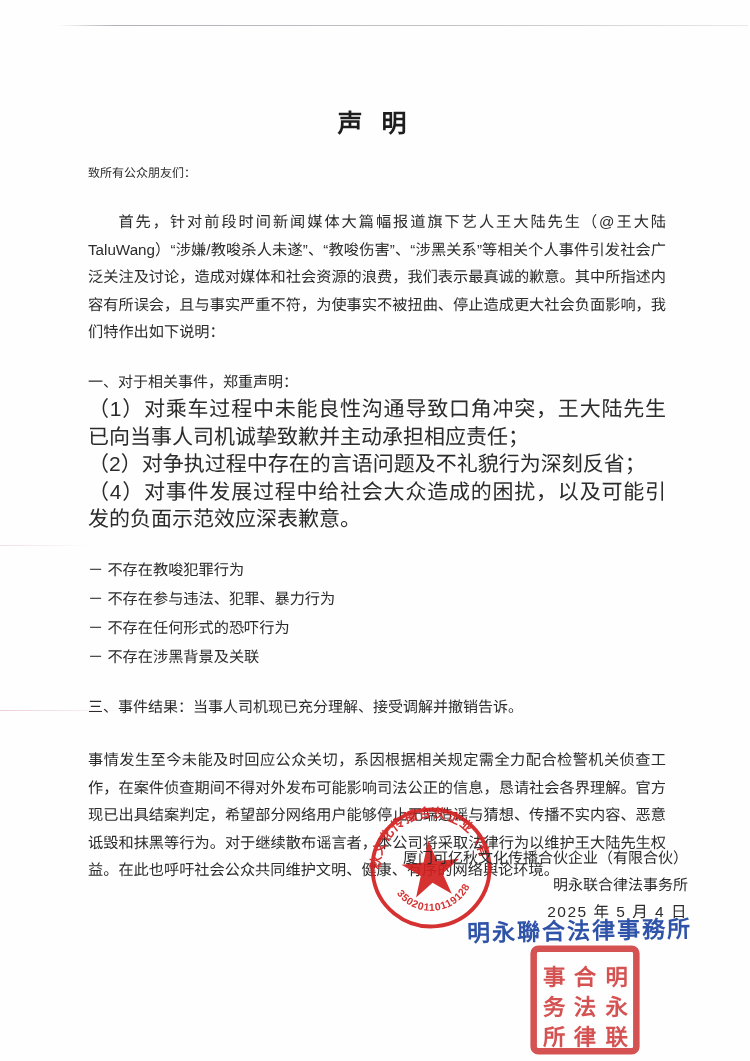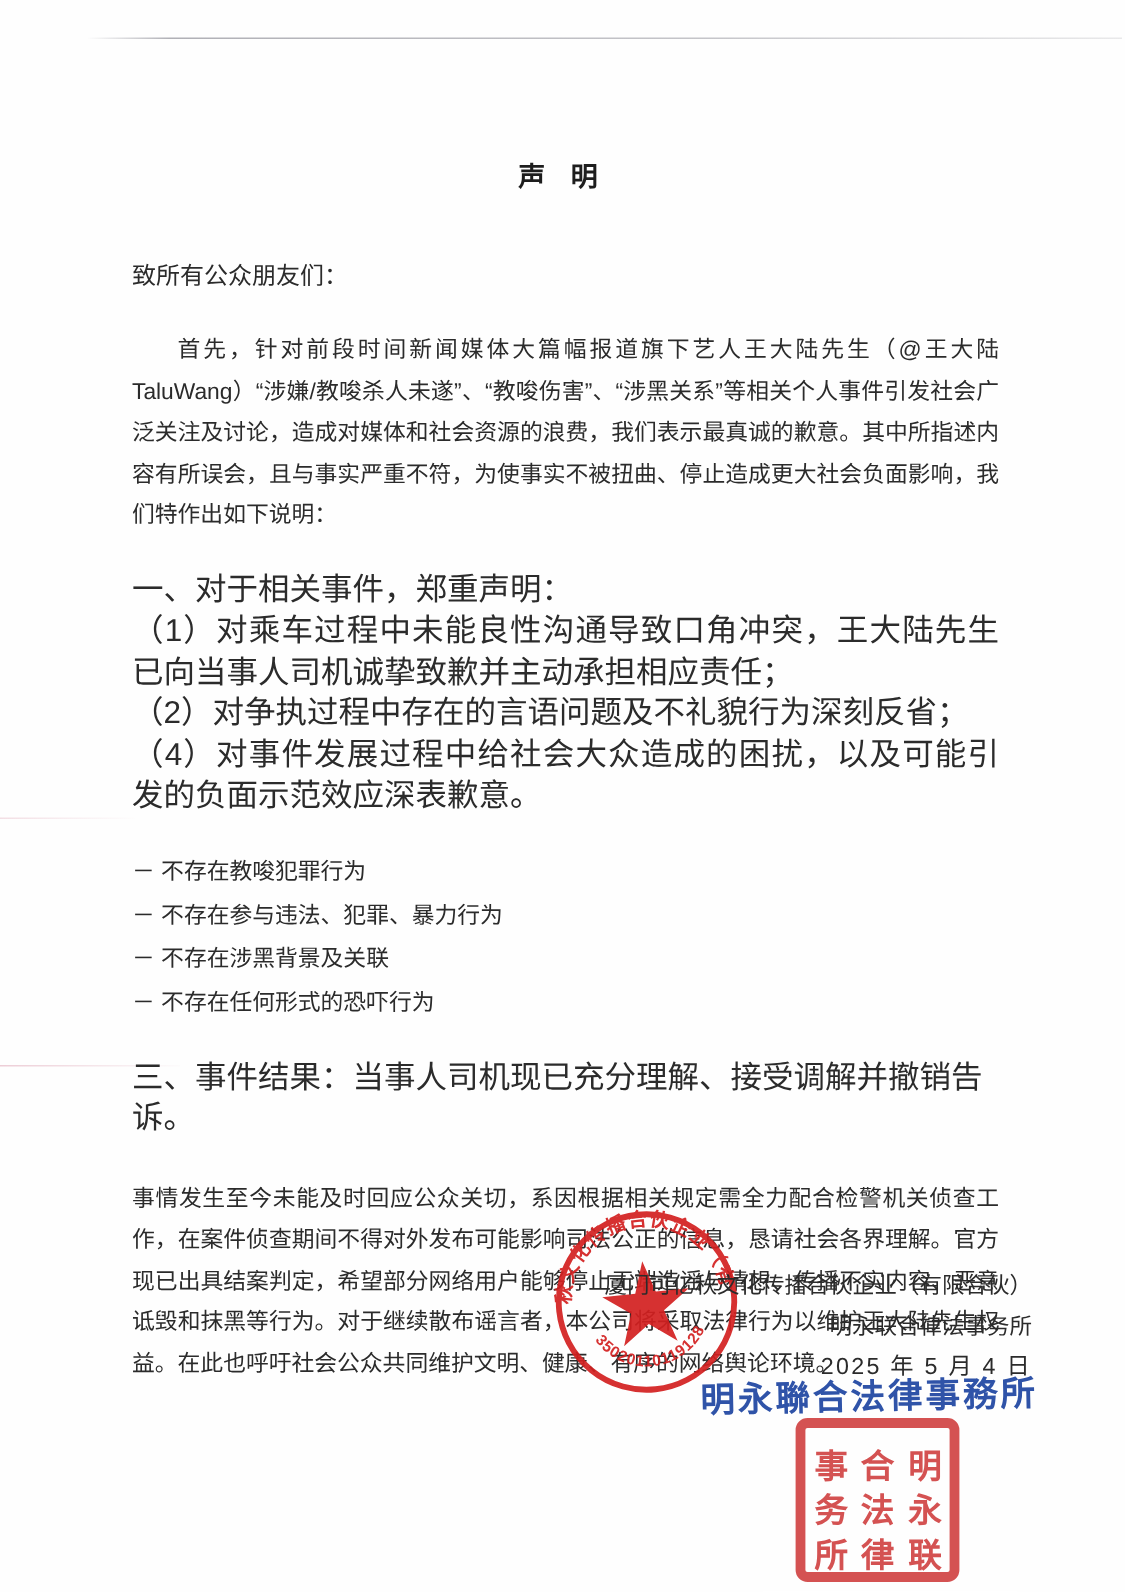--- a/index.html
+++ b/index.html
@@ -43,58 +43,58 @@
     height: 1px;
     background: linear-gradient(to right, rgba(240,215,222,0.8), rgba(245,235,238,0.05));
   }
 
   .doc-title {
     position: absolute;
     left: 0;
     top: 103px;
     width: 750px;
     text-align: center;
-    font-size: 18px;
+    font-size: 25px;
     font-weight: bold;
     letter-spacing: 6px;
     color: #1d1d1d;
   }
 
   .body-area {
     position: absolute;
     left: 88px;
     top: 160px;
     width: 578px;
   }
 
   .salutation {
-    font-size: 16px;
+    font-size: 12px;
     line-height: 26px;
-    margin: 12px 0 22px 0;
+    margin: 0 0 22px 0;
     color: #2b2b2b;
   }
 
   p.para {
     font-size: 15.2px;
     line-height: 27.5px;
     margin: 0;
     text-align: justify;
     text-justify: inter-ideograph;
     color: #2b2b2b;
   }
   p.para.indent {
     text-indent: 2em;
     margin-top: 10px;
   }
 
   .block-gap { height: 22px; }
   .block-gap-lg { height: 26px; }
 
   .section-head {
-    font-size: 21px;
+    font-size: 15px;
     line-height: 27.5px;
     margin: 0;
     color: #2b2b2b;
   }
   .list-line {
     font-size: 21px;
     line-height: 27.5px;
     margin: 0;
     text-align: justify;
     text-justify: inter-ideograph;
@@ -183,22 +183,22 @@
 
     <p class="section-head">一、对于相关事件，郑重声明：</p>
     <p class="list-line">（1）对乘车过程中未能良性沟通导致口角冲突，王大陆先生已向当事人司机诚挚致歉并主动承担相应责任；</p>
     <p class="list-line">（2）对争执过程中存在的言语问题及不礼貌行为深刻反省；</p>
     <p class="list-line">（4）对事件发展过程中给社会大众造成的困扰，以及可能引发的负面示范效应深表歉意。</p>
 
     <div class="block-gap"></div>
 
     <p class="bullet-line">－ 不存在教唆犯罪行为</p>
     <p class="bullet-line">－ 不存在参与违法、犯罪、暴力行为</p>
+    <p class="bullet-line">－ 不存在任何形式的恐吓行为</p>
     <p class="bullet-line">－ 不存在涉黑背景及关联</p>
-    <p class="bullet-line">－ 不存在任何形式的恐吓行为</p>
 
     <div class="block-gap"></div>
 
     <p class="section-head">三、事件结果：当事人司机现已充分理解、接受调解并撤销告诉。</p>
 
     <div class="block-gap-lg"></div>
 
     <p class="para">事情发生至今未能及时回应公众关切，系因根据相关规定需全力配合检警机关侦查工作，在案件侦查期间不得对外发布可能影响司法公正的信息，恳请社会各界理解。官方现已出具结案判定，希望部分网络用户能够停止无端造谣与猜想、传播不实内容、恶意诋毁和抹黑等行为。对于继续散布谣言者，本公司将采取法律行为以维护王大陆先生权益。在此也呼吁社会公众共同维护文明、健康、有序的网络舆论环境。</p>
   </div>
 

